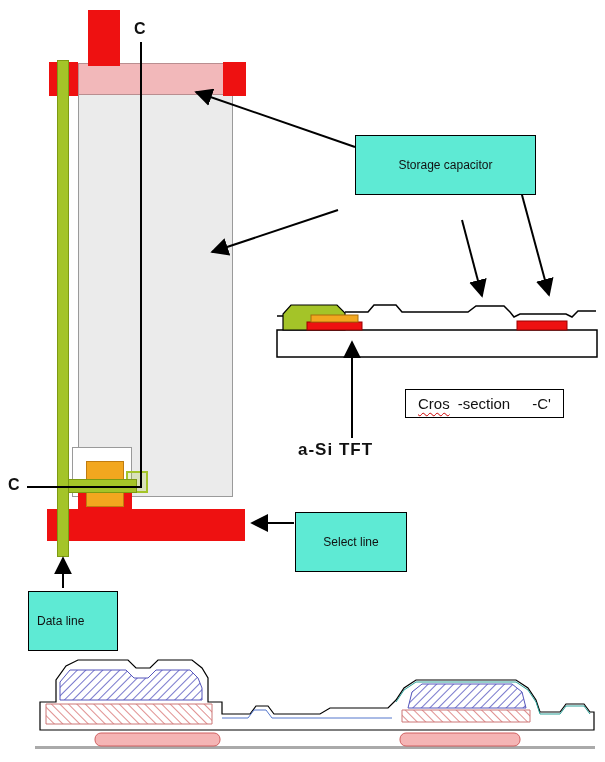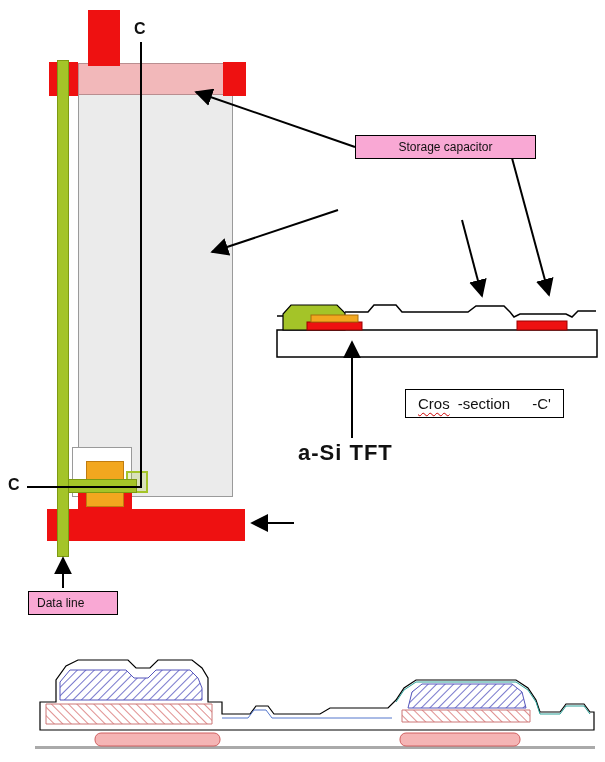--- a/index.html
+++ b/index.html
@@ -17,25 +17,25 @@
   .top-right-red{left:223px;top:62px;width:23px;height:34px;}
   .top-stub-red{left:88px;top:10px;width:32px;height:56px;}
   .select-bar{left:47px;top:509px;width:198px;height:32px;}
   .tft-red{left:78px;top:492px;width:54px;height:24px;}
   .orange-block{left:86px;top:461px;width:38px;height:46px;background:#f2a71f;border:1px solid #c07c10;box-sizing:border-box;}
   .via-square{left:126px;top:471px;width:22px;height:22px;background:rgba(164,196,40,0.25);border:2px solid #a4c428;box-sizing:border-box;}
   .green-branch{left:57px;top:479px;width:80px;height:14px;background:#a4c428;border:1px solid #7d9a12;box-sizing:border-box;}
   .data-line{left:57px;top:60px;width:12px;height:497px;background:#a4c428;border:1px solid #7d9a12;box-sizing:border-box;}
   
   .label-box{
-    position:absolute;background:#f9a8d4;border:1px solid #000;
-    font-size:12px;line-height:16px;padding:3px 8px;white-space:nowrap;z-index:20;
+    position:absolute;background:#5eead4;border:1px solid #000;
+    font-size:12px;line-height:16px;padding:21px 8px;white-space:nowrap;z-index:20;
   }
   .c-label{position:absolute;font-weight:bold;font-size:16px;z-index:20;}
-  .asi-label{position:absolute;left:298px;top:440px;font-size:22px;font-weight:bold;z-index:20;letter-spacing:1px;}
+  .asi-label{position:absolute;left:298px;top:440px;font-size:17px;font-weight:bold;z-index:20;letter-spacing:1px;}
   .cs-box{position:absolute;left:405px;top:389px;border:1px solid #000;background:#fff;
     font-size:15px;padding:5px 12px;white-space:nowrap;z-index:20;}
   .cs-box .w1{text-decoration:underline wavy #cc0000;text-decoration-thickness:1px;text-underline-offset:3px;}
   .cs-box .w2{margin-left:8px;}
   .cs-box .w3{margin-left:22px;}
   svg.overlay{position:absolute;left:0;top:0;width:605px;height:762px;z-index:10;pointer-events:none;}
 </style>
 </head>
 <body>
 
@@ -105,15 +105,16 @@
   <div class="c-label" style="left:8px;top:476px;">C</div>
 
   <div class="label-box" style="left:355px;top:135px;width:163px;text-align:center;">Storage capacitor</div>
 
   <div class="cs-box">
     <span class="w1">Cros</span><span class="w2">-section</span><span class="w3">-C'</span>
   </div>
 
   <div class="asi-label">a-Si TFT</div>
 
+  <div class="label-box" style="left:295px;top:512px;width:94px;text-align:center;">Select line</div>
   <div class="label-box" style="left:28px;top:591px;width:72px;text-align:left;">Data line</div>
 
 </div>
 
 </body></html>

